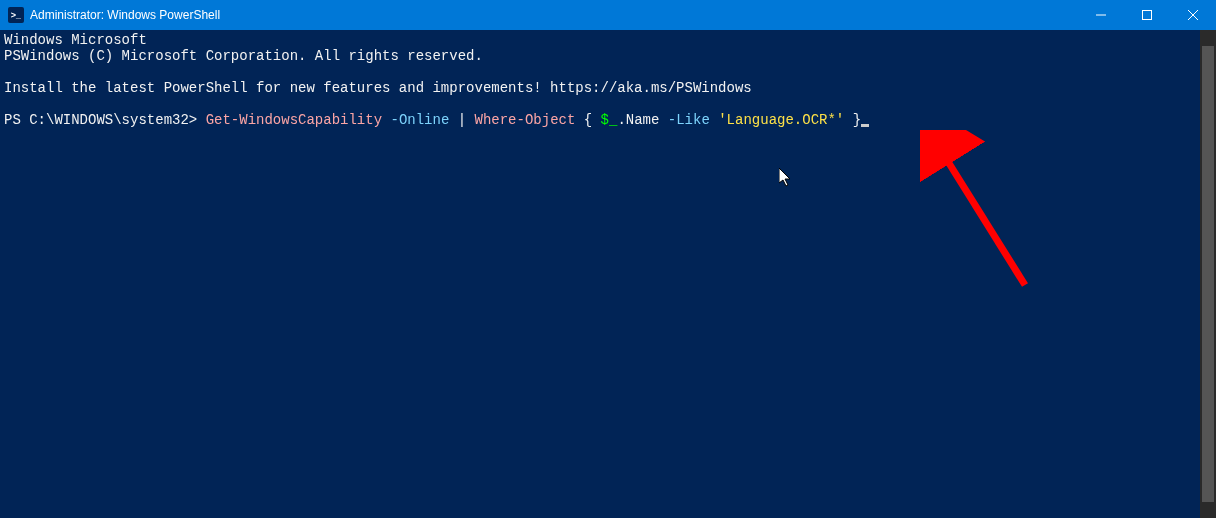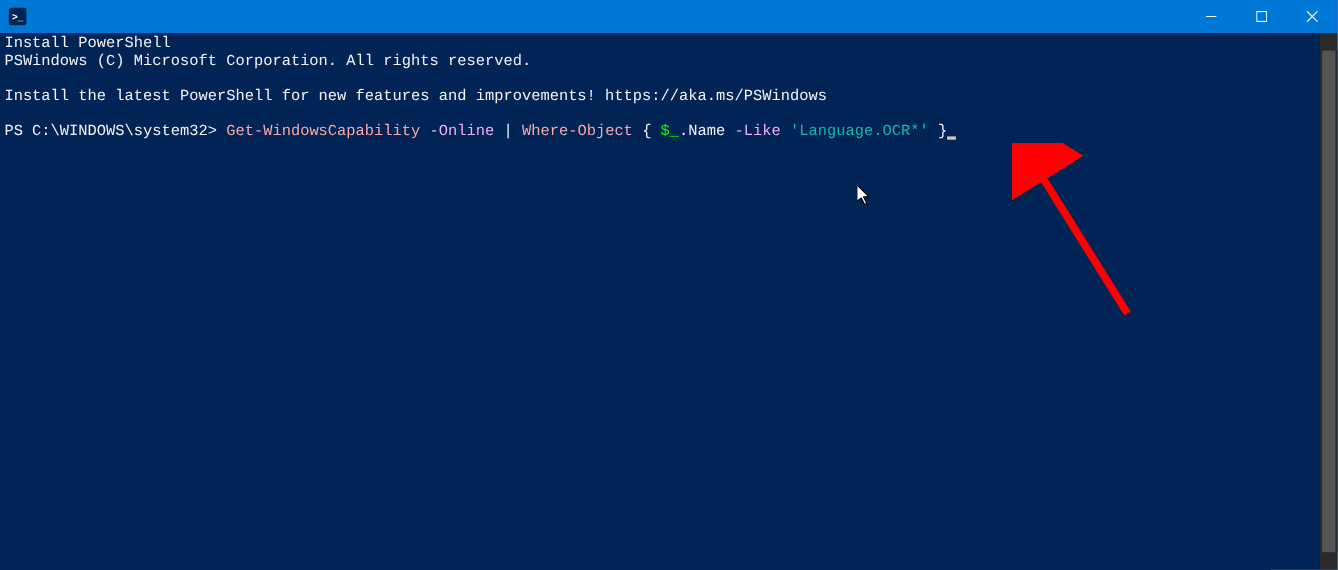--- a/index.html
+++ b/index.html
@@ -92,22 +92,22 @@
       position: absolute;
       top: 0;
       left: 2px;
       right: 2px;
       height: 100%;
       background: #555;
     }
     .tok-white { color: #f2f2f2; }
     .tok-yellow { color: #fca5a5; }
     .tok-green { color: #00ff00; }
-    .tok-grey { color: #f0abfc; }
-    .tok-darkred { color: #14b8a6; }
+    .tok-grey { color: #7dd3fc; }
+    .tok-darkred { color: #fde047; }
     .caret {
       display: inline-block;
       width: 8px;
       height: 3px;
       background: #cccccc;
       vertical-align: bottom;
       margin-bottom: 1px;
     }
     .cursor-arrow {
       position: absolute;
@@ -118,20 +118,21 @@
       pointer-events: none;
     }
   </style>
 </head>
 <body>
 
 <div class="window">
   <div class="titlebar">
     <div class="titlebar-left">
       <div class="ps-icon">&gt;_</div>
+      <div class="titlebar-title">Administrator: Windows PowerShell</div>
     </div>
     <div class="titlebar-controls">
       <div class="win-btn">
         <svg width="10" height="10" viewBox="0 0 10 10">
             <path d="M0 5 H10" stroke="#fff" stroke-width="1"></path>
           </svg>
       </div>
       <div class="win-btn">
         <svg width="10" height="10" viewBox="0 0 10 10">
             <rect x="0.5" y="0.5" width="9" height="9" stroke="#fff" stroke-width="1" fill="none"></rect>
@@ -139,21 +140,21 @@
       </div>
       <div class="win-btn close">
         <svg width="10" height="10" viewBox="0 0 10 10">
             <path d="M0 0 L10 10 M10 0 L0 10" stroke="#fff" stroke-width="1"></path>
           </svg>
       </div>
     </div>
   </div>
 
   <div class="terminal-wrap">
-    <div class="terminal"><span class="tok-white">Install PowerShell</span>
+    <div class="terminal"><span class="tok-white">Windows Microsoft</span>
 <span class="tok-white">PSWindows (C) Microsoft Corporation. All rights reserved.</span>
 
 <span class="tok-white">Install the latest PowerShell for new features and improvements! https://aka.ms/PSWindows</span>
 
 <span class="tok-white">PS C:\WINDOWS\system32&gt; </span><span class="tok-yellow">Get-WindowsCapability</span><span> </span><span class="tok-grey">-Online</span><span> </span><span class="tok-white">|</span><span> </span><span class="tok-yellow">Where-Object</span><span> </span><span class="tok-white">{</span><span> </span><span class="tok-green">$_</span><span class="tok-white">.Name</span><span> </span><span class="tok-grey">-Like</span><span> </span><span class="tok-darkred">'Language.OCR*'</span><span> </span><span class="tok-white">}</span><span class="caret"></span></div>
 
     <div class="scrollbar">
       <div class="scrollbar-track">
         <div class="scrollbar-thumb"></div>
       </div>

